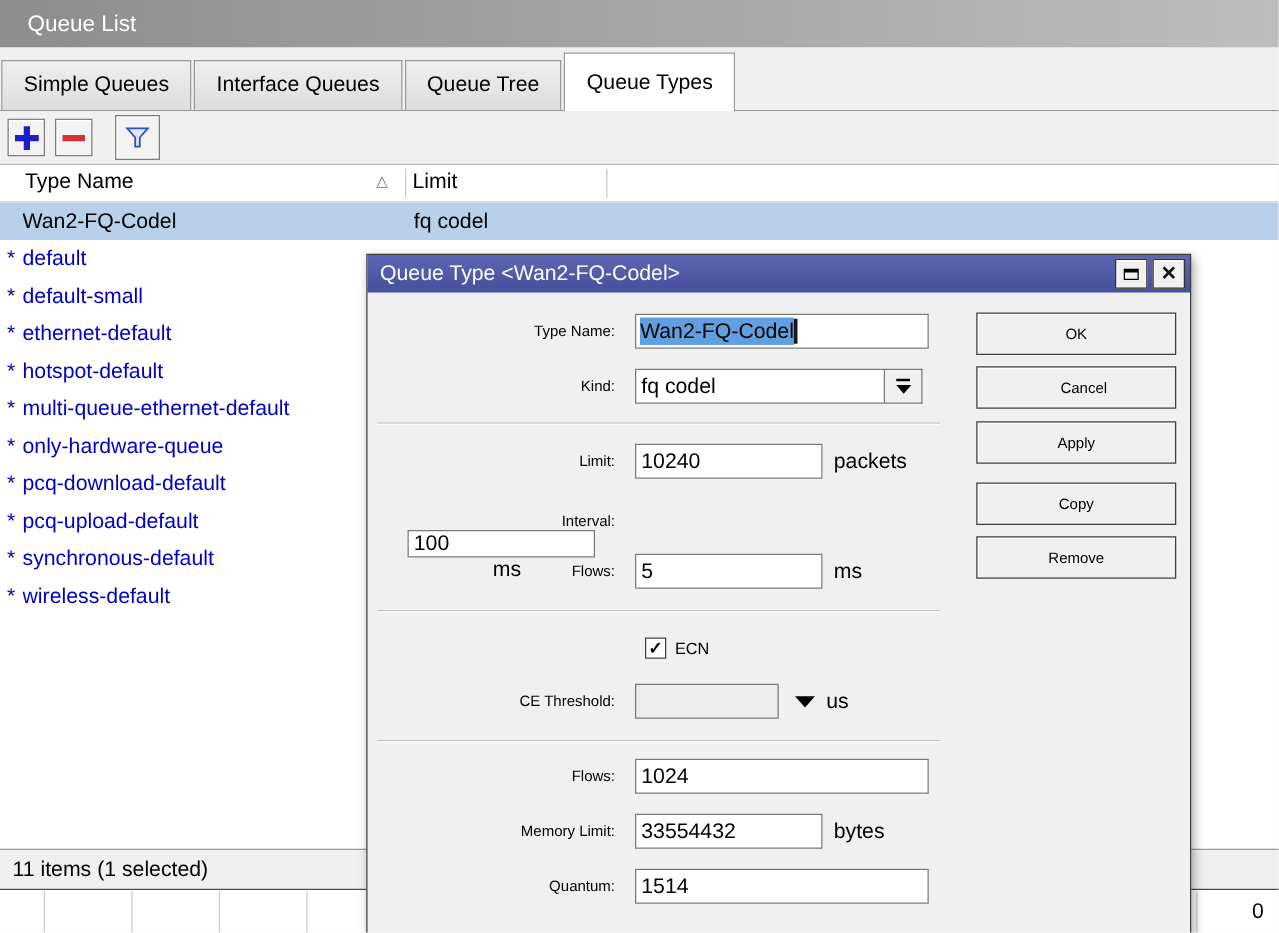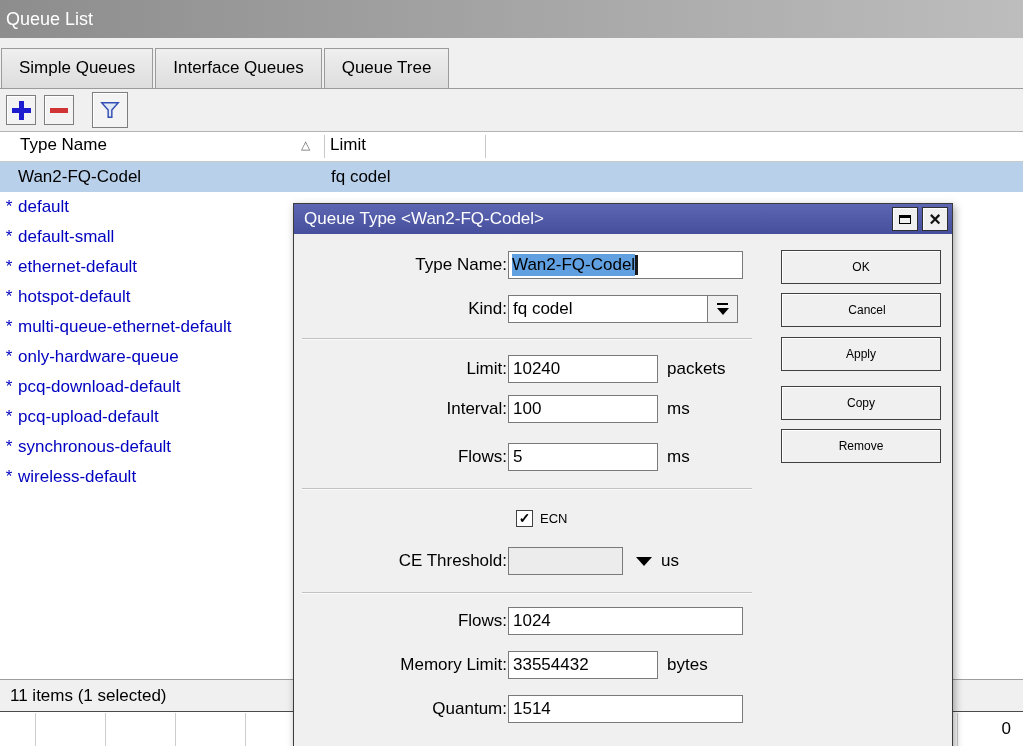--- a/index.html
+++ b/index.html
@@ -4,21 +4,21 @@
 <style>
   * { margin:0; padding:0; box-sizing:border-box; }
   html,body { width:1023px; height:746px; overflow:hidden; }
   body { position:relative; font-family:"Liberation Sans", sans-serif; background:#fff; color:#000; }
 
   
   .app { position:absolute; inset:0; background:#f0f0f0; }
 
   .titlebar { position:absolute; top:0; left:0; right:0; height:38px;
     background:linear-gradient(to right,#8d8d8d,#bdbdbd);
-    color:#fff; font-size:18px; line-height:38px; padding-left:6px; }
+    color:#fff; font-size:18px; line-height:38px; padding-left:22px; }
 
   .tabbar { position:absolute; top:38px; left:0; right:0; height:51px; background:#f0f0f0;
     display:flex; align-items:flex-end; padding-left:1px; }
   .tabline { position:absolute; left:0; right:0; bottom:0; height:1px; background:#9b9b9b; z-index:0; }
   .tab { position:relative; z-index:1; height:40px; line-height:38px; margin-bottom:1px; margin-right:2px;
     padding:0 17px; font-size:17px; background:linear-gradient(#efefef,#ddd);
     border:1px solid #9b9b9b; border-bottom:none; white-space:nowrap; cursor:default; }
   .tab.active { z-index:2; height:47px; line-height:45px; margin-bottom:0; background:#fff; }
 
   .toolbar { position:absolute; top:89px; left:0; right:0; height:42px; background:#f0f0f0;
@@ -59,21 +59,21 @@
   .dlg-title { position:relative; height:30px; background:linear-gradient(#5c66b2,#454f9c);
     color:#fff; font-size:17px; line-height:30px; padding-left:10px; }
   .dlg-controls { position:absolute; right:4px; top:3px; display:flex; gap:4px; }
   .dlg-ctl { width:26px; height:24px; background:#f0f0f0; border:1px solid #2f2f2f;
     display:flex; align-items:center; justify-content:center; box-shadow:inset 1px 1px 0 #fff; cursor:default; }
   .max-square { width:12px; height:9px; border:1px solid #000; border-top:3px solid #000; }
   .close-glyph { font-size:20px; line-height:1; font-weight:bold; color:#111; }
 
   .dlg-body { position:absolute; top:30px; left:0; right:0; bottom:0; }
   .frow { position:absolute; left:0; height:30px; display:flex; align-items:center; }
-  .flabel { width:214px; text-align:right; padding-right:1px; font-size:17px; }
+  .flabel { width:214px; text-align:right; padding-right:16px; font-size:12px; }
   .spacer { width:222px; }
   .inp { height:28px; border:1px solid #7a7a7a; background:#fff; font-size:17px; padding:0 4px;
     font-family:"Liberation Sans", sans-serif; color:#000; }
   .inp:disabled { background:#ececec; }
   .w235{width:235px;} .w200{width:200px;} .w150{width:150px;} .w115{width:115px;}
   .unit { margin-left:9px; font-size:17px; }
 
   .txtbox { width:235px; height:28px; border:1px solid #7a7a7a; background:#fff;
     display:flex; align-items:center; padding:0 3px; font-size:17px; }
   .seltext { background:#61a0e0; color:#000; padding:1px 0; }
@@ -91,39 +91,40 @@
 
   .sep { position:absolute; left:8px; width:450px; height:2px;
     border-top:1px solid #c2c2c2; border-bottom:1px solid #fbfbfb; }
 
   .dbtn { position:absolute; left:487px; width:160px; height:34px; background:#f0f0f0;
     border:1px solid #3f3f3f; box-shadow:inset 1px 1px 0 #fff; font-size:12px;
     display:flex; align-items:center; justify-content:center; cursor:default; }
 
   
   .p-typename{top:16px;} .p-kind{top:60px;} .p-sep1{top:104px;}
-  .p-limit{top:120px;} .p-interval{top:160px;} .p-target{top:208px;}
+  .p-limit{top:120px;} .p-interval{top:176px;flex-direction:column;} .p-target{top:208px;}
   .p-sep2{top:254px;} .p-ecn{top:273px; height:22px;} .p-ce{top:312px;}
   .p-sep3{top:358px;} .p-flows{top:372px;} .p-mem{top:416px;} .p-quantum{top:460px;}
   .p-ok{top:16px;} .p-cancel{top:59px;padding-left:12px;} .p-apply{top:103px;} .p-copy{top:152px;} .p-remove{top:195px;}
 </style>
 </head>
 <body>
 
 <div class="app">
 
   <div class="titlebar">
     <span>Queue List</span>
   </div>
 
   <div class="tabbar">
     <div class="tabline"></div>
     <div class="tab"><span>Simple Queues</span></div>
     <div class="tab"><span>Interface Queues</span></div>
     <div class="tab"><span>Queue Tree</span></div>
+    <div class="tab active"><span>Queue Types</span></div>
   </div>
 
   <div class="toolbar">
     <div class="tbtn">
         <span class="plus"></span>
       </div>
     <div class="tbtn">
         <span class="minus-bar"></span>
       </div>
     <div class="tbtn filter">

